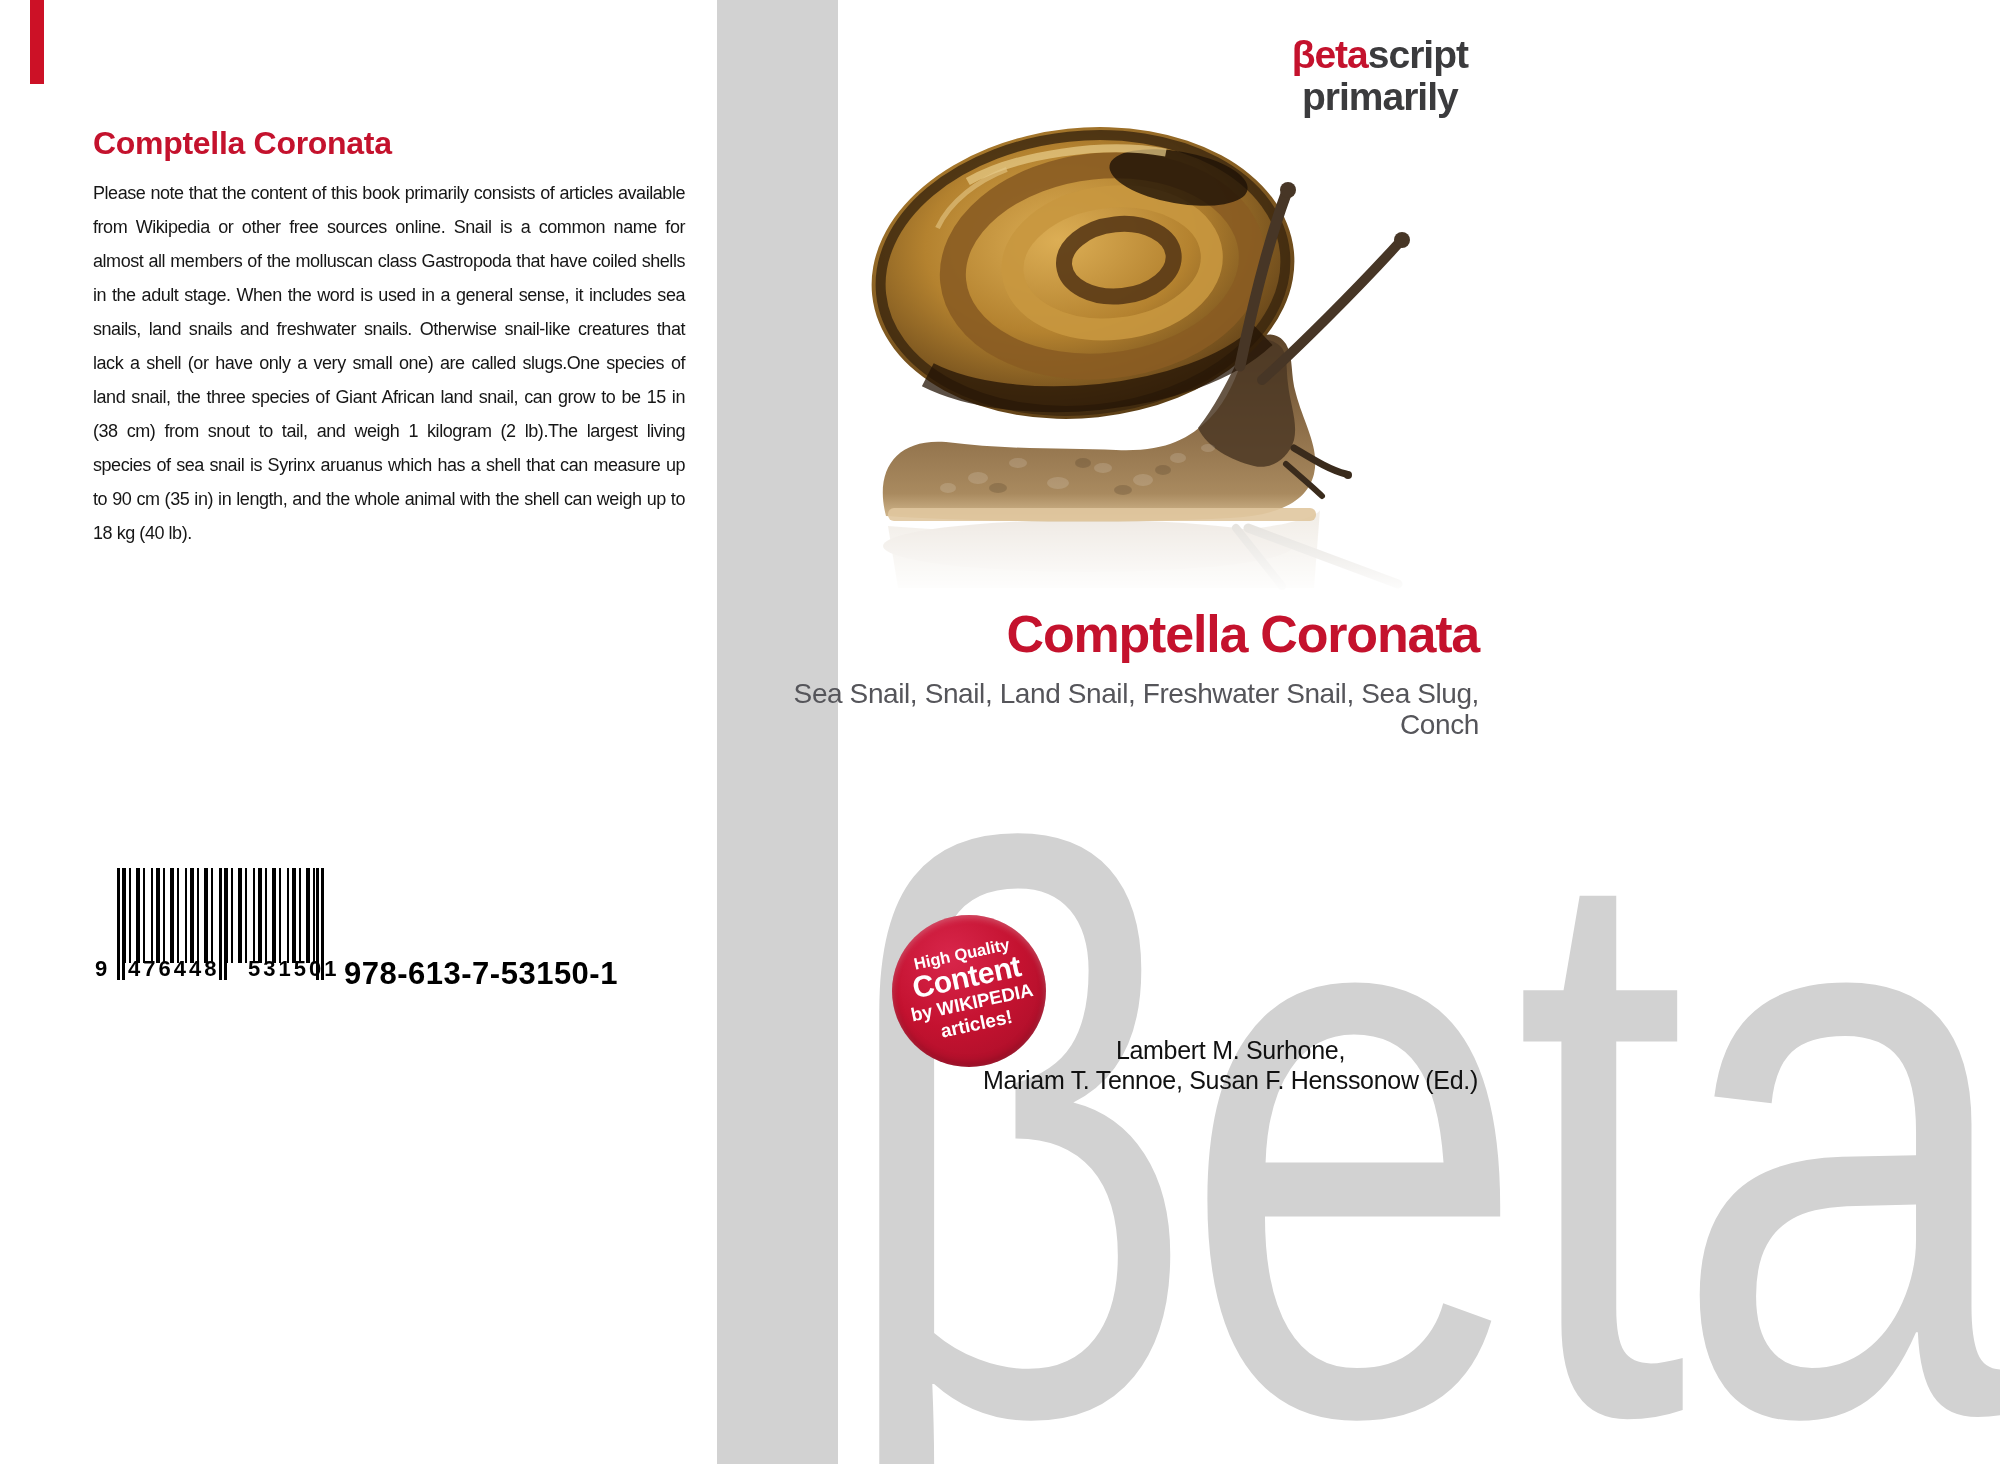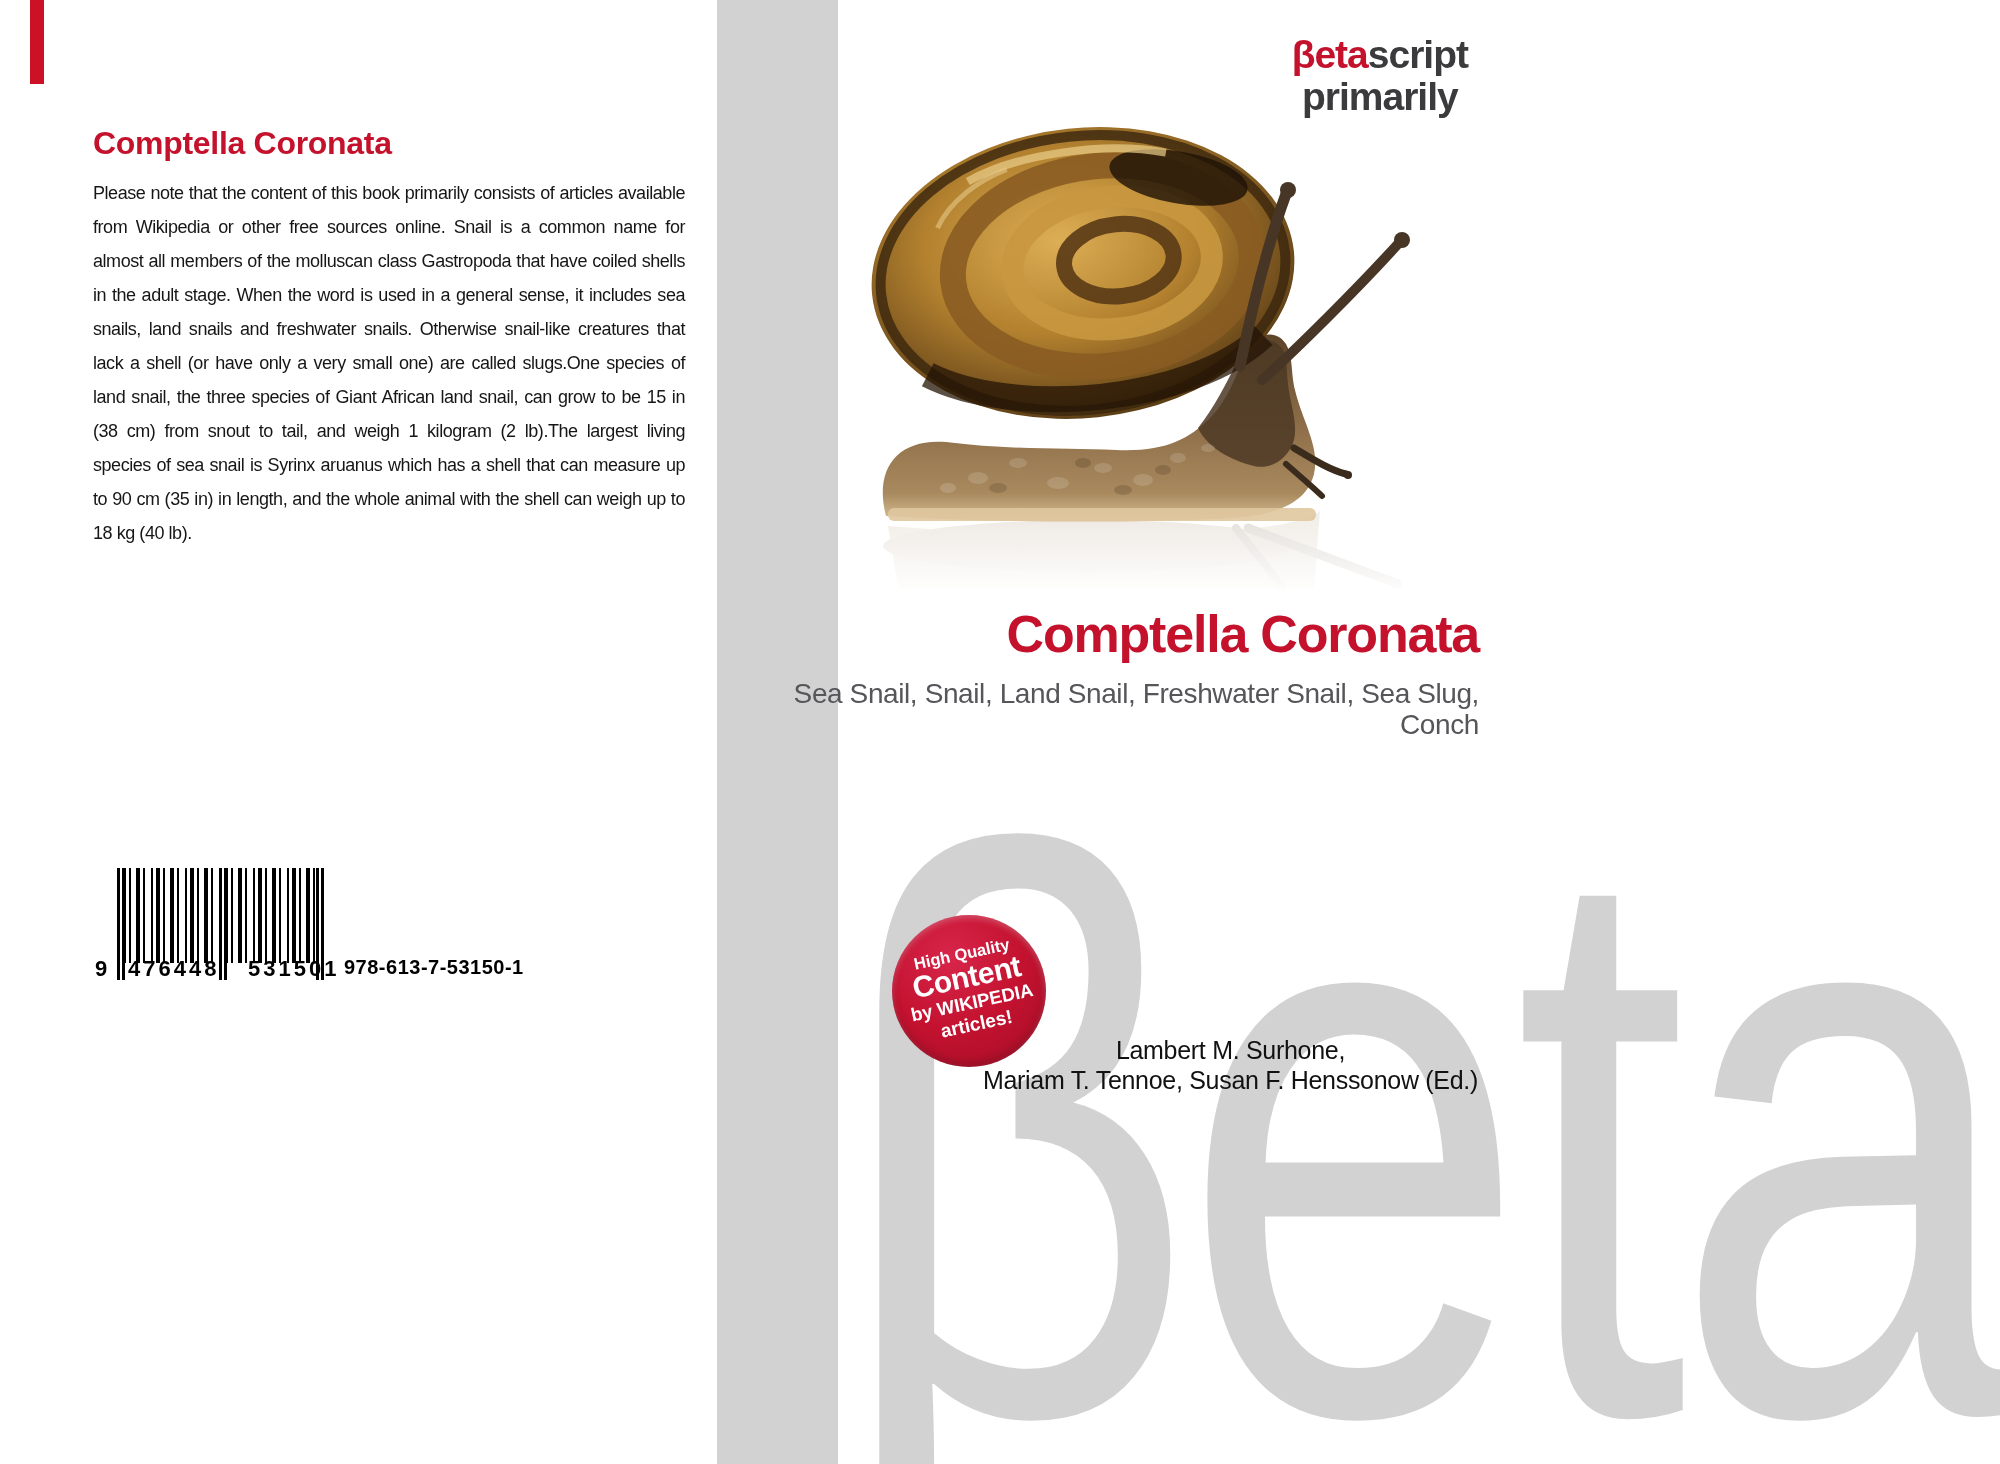--- a/index.html
+++ b/index.html
@@ -36,21 +36,21 @@
       #000 12px 14px,#fff 14px 19px,#000 19px 23px,#fff 23px 26px,
       #000 26px 28px,#fff 28px 34px);
   }
   .bc-guard{position:absolute;top:0;width:3px;height:112px;background:#000;}
   .g1{left:22px;} .g2{left:27px;} .g3{left:124px;} .g4{left:129px;} .g5{left:221px;} .g6{left:226px;}
   .bc-digit{position:absolute;font-weight:700;font-size:22px;letter-spacing:3px;color:#000;top:88px;}
   .bc-lead{left:0;}
   .bc-grp1{left:33px;width:88px;text-align:center;}
   .bc-grp2{left:133px;width:86px;text-align:center;margin-left:20px;}
   .isbn-text{
-    position:absolute;left:344px;top:956px;font-size:20px;font-weight:700;
+    position:absolute;left:344px;top:956px;font-size:31px;font-weight:700;
     letter-spacing:0.5px;color:#000;z-index:2;
   }
 
   
   .logo{position:absolute;right:532px;top:34px;text-align:center;
     font-weight:700;font-size:39px;line-height:42px;letter-spacing:-1px;color:#3b3b3d;z-index:2;}
   .logo .beta{color:#c4122d;}
 
   .photo{position:absolute;left:858px;top:118px;width:612px;height:478px;z-index:2;}
 

